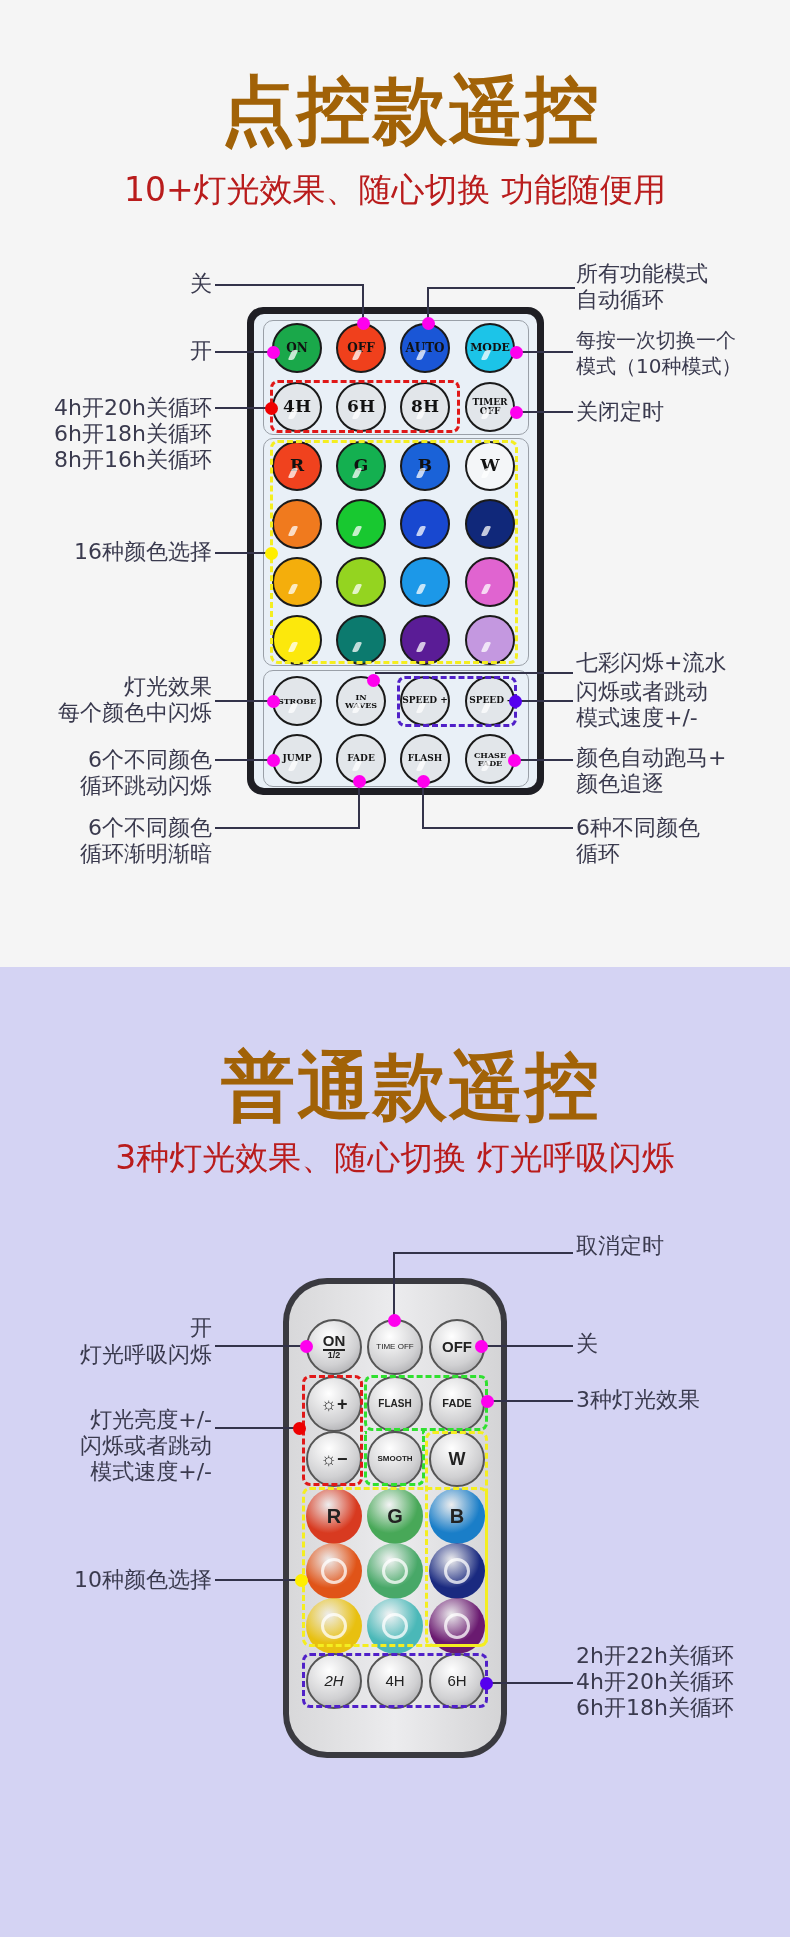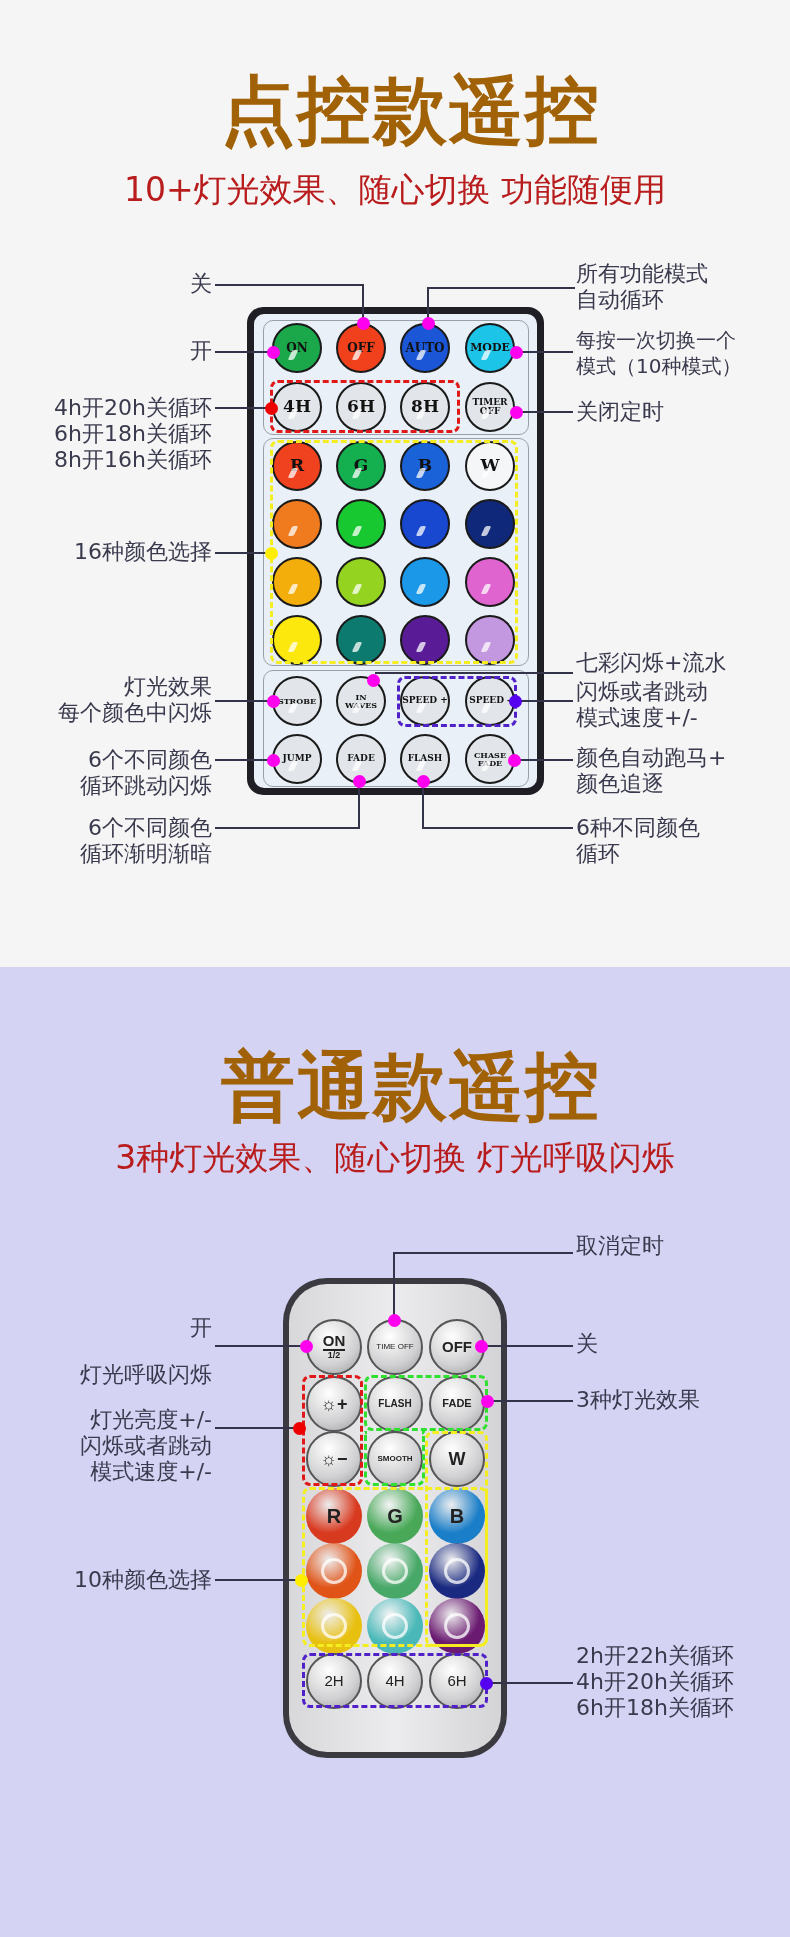--- a/index.html
+++ b/index.html
@@ -299,21 +299,21 @@
       <div class="ring"></div>
     </div>
     <div class="btn2 col" style="left: 367px; top: 1598px; font-size: 20px; background: radial-gradient(circle at 40% 30%, rgba(255, 255, 255, 0.45), rgb(74, 184, 184) 55%);">
       <div class="ring"></div>
     </div>
     <div class="btn2 col" style="left: 429px; top: 1598px; font-size: 20px; background: radial-gradient(circle at 40% 30%, rgba(255, 255, 255, 0.45), rgb(106, 26, 112) 55%);">
       <div class="ring"></div>
     </div>
   </div>
 
-<div class="btn2 grey" style="left:306px;top:1653px;font-size:15px;font-weight:normal;">
+<div class="btn2 grey" style="left:306px;top:1653px;font-size:15px;font-weight:normal;font-style:italic;">
     <span>2H</span>
   </div>
 <div class="btn2 grey" style="left:367px;top:1653px;font-size:15px;font-weight:normal;">
     <span>4H</span>
   </div>
 <div class="btn2 grey" style="left:429px;top:1653px;font-size:15px;font-weight:normal;">
     <span>6H</span>
   </div>
 
 <div class="dash" style="left:302px;top:1375px;width:61px;height:111px;border-color:#e01818;"></div>
@@ -340,21 +340,21 @@
 <div class="dot" style="left:299px;top:1428px;background:#ee0000;"></div>
 
 <div class="line" style="left:215px;top:1579px;width:86px;height:2px;"></div>
 <div class="dot" style="left:301px;top:1580px;background:#ffee00;"></div>
 
 <div class="line" style="left:486px;top:1682px;width:87px;height:2px;"></div>
 <div class="dot" style="left:486px;top:1683px;background:#5500ee;"></div>
 
 <div class="lbl r" style="right:578px;top:1315px;">
   <div>开</div>
-  <div style="margin-top:21px;">灯光呼吸闪烁</div>
+  <div style="margin-top:1px;">灯光呼吸闪烁</div>
 </div>
 <div class="lbl r" style="right:578px;top:1407px;">
   <div>灯光亮度+/-</div>
   <div>闪烁或者跳动</div>
   <div>模式速度+/-</div>
 </div>
 <div class="lbl r" style="right:578px;top:1567px;">10种颜色选择</div>
 
 <div class="lbl" style="left:576px;top:1233px;">取消定时</div>
 <div class="lbl" style="left:576px;top:1331px;">关</div>

